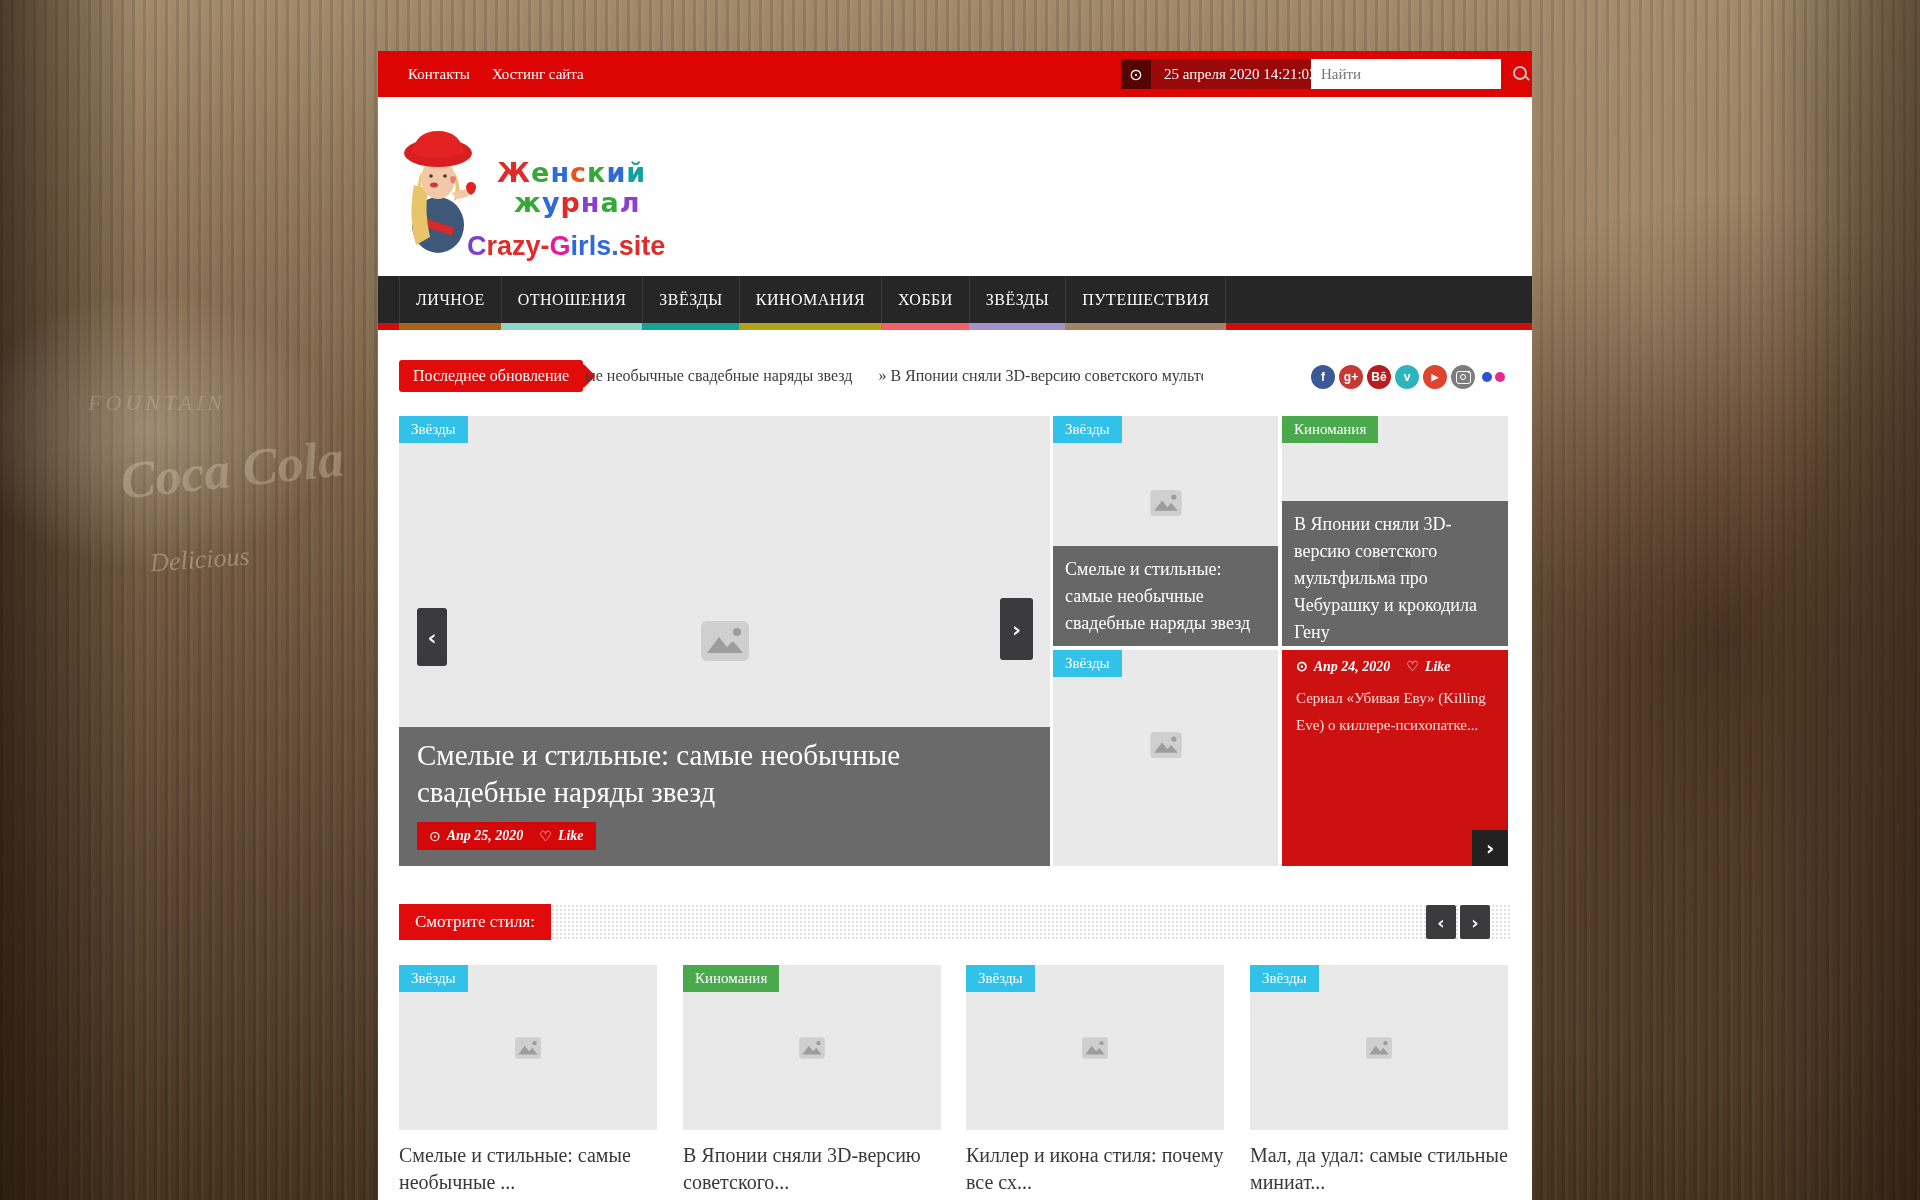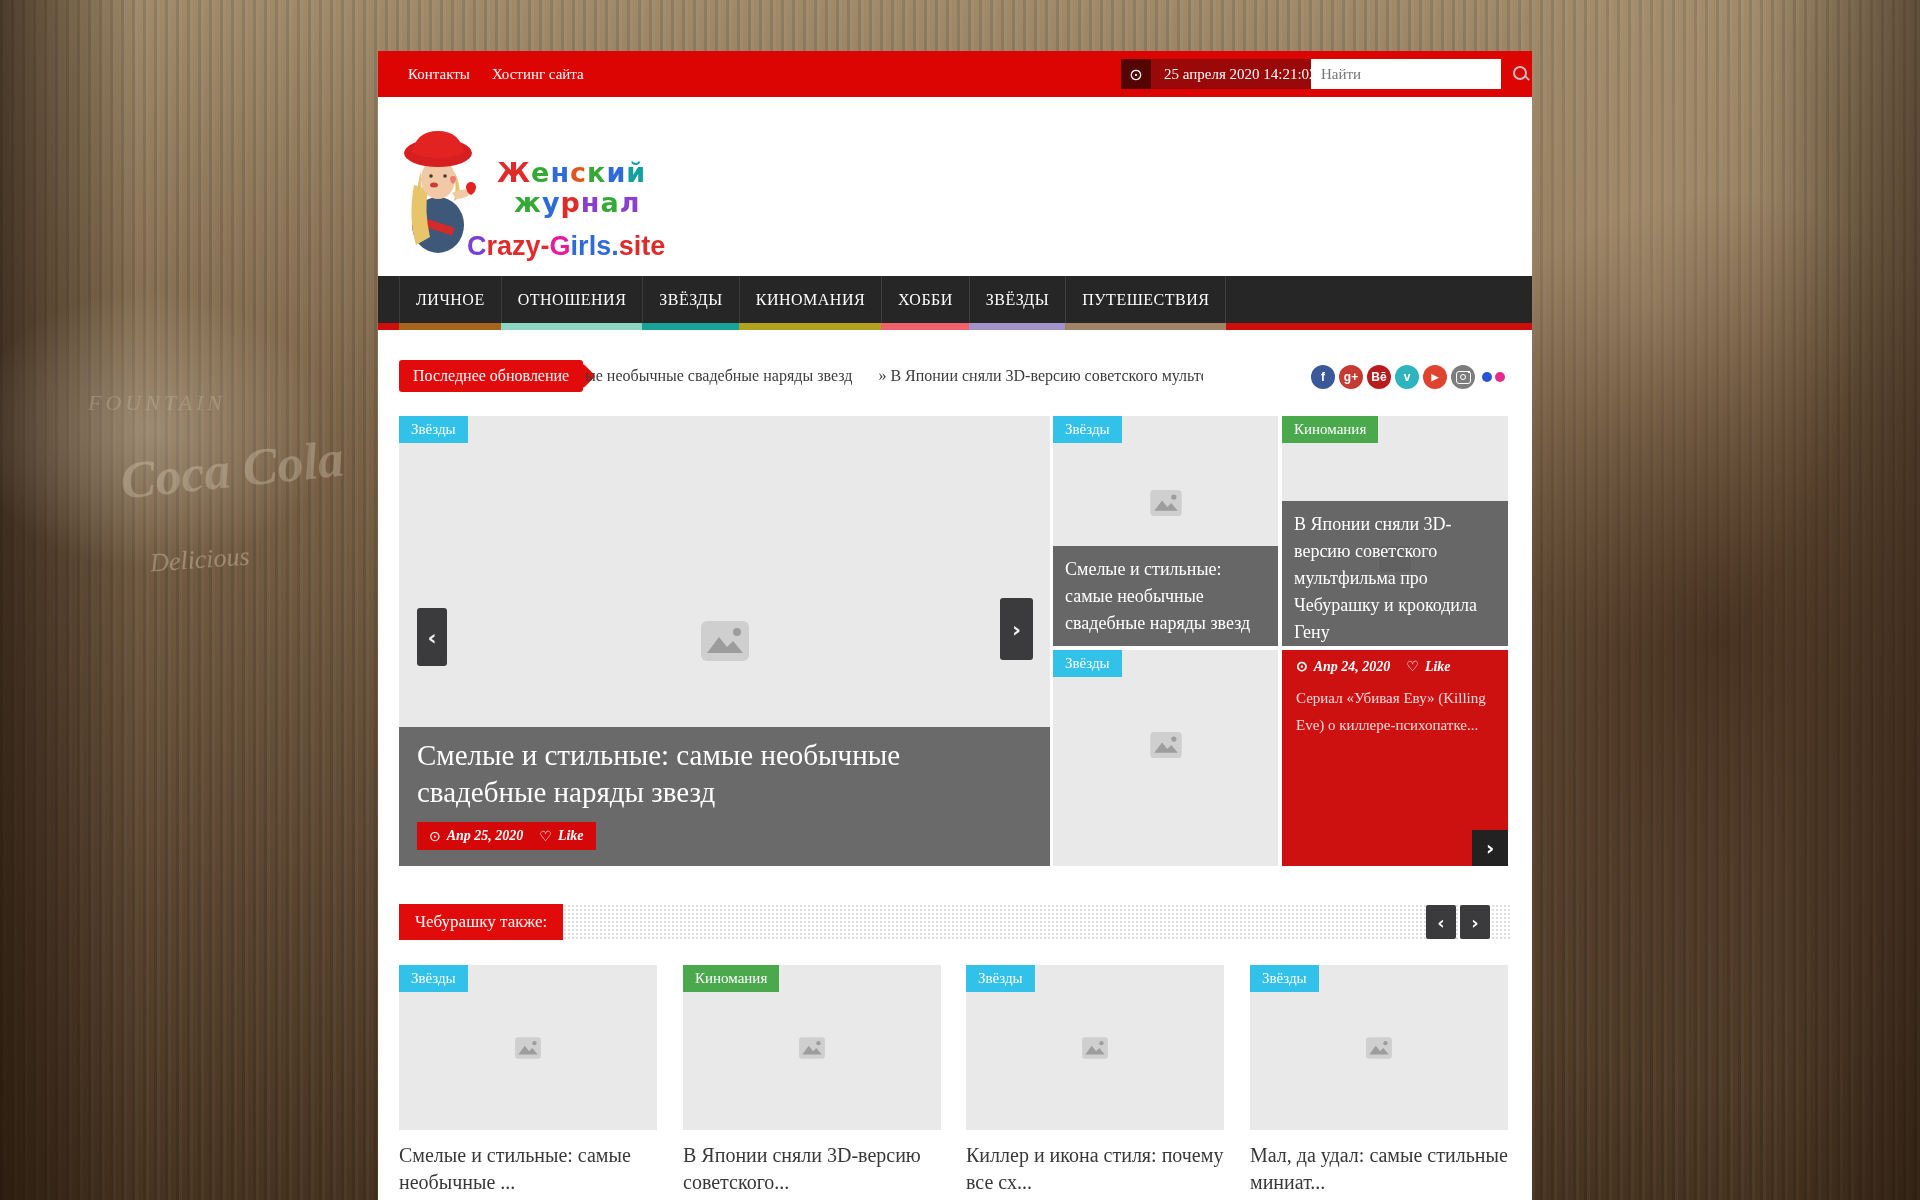--- a/index.html
+++ b/index.html
@@ -271,21 +271,21 @@
         <span style="font-style:normal;">⊙</span>
         <span>Апр 24, 2020</span>
         <span class="meta-like heart">♡</span>
         <span>Like</span>
       </span>
       <span class="red-excerpt">Сериал «Убивая Еву» (Killing Eve) о киллере-психопатке...</span>
       <span class="corner-next">›</span>
     </div>
 
     <div id="see-also">
-      <span class="sa-label">Чебурашку также:</span>
+      <span class="sa-label">Смотрите стиля:</span>
       <span class="sa-btn sa-prev">‹</span>
       <span class="sa-btn sa-next">›</span>
     </div>
 
     <div class="b-card c0">
       <div class="b-img">
         <span class="cat-badge" style="background-color: rgb(50, 193, 233);">Звёзды</span>
         <span class="ph">
             <svg width="28" height="24" viewBox="0 0 26 22">
               <rect x="1" y="1" width="24" height="20" rx="3" fill="#cfcfcf"></rect>

